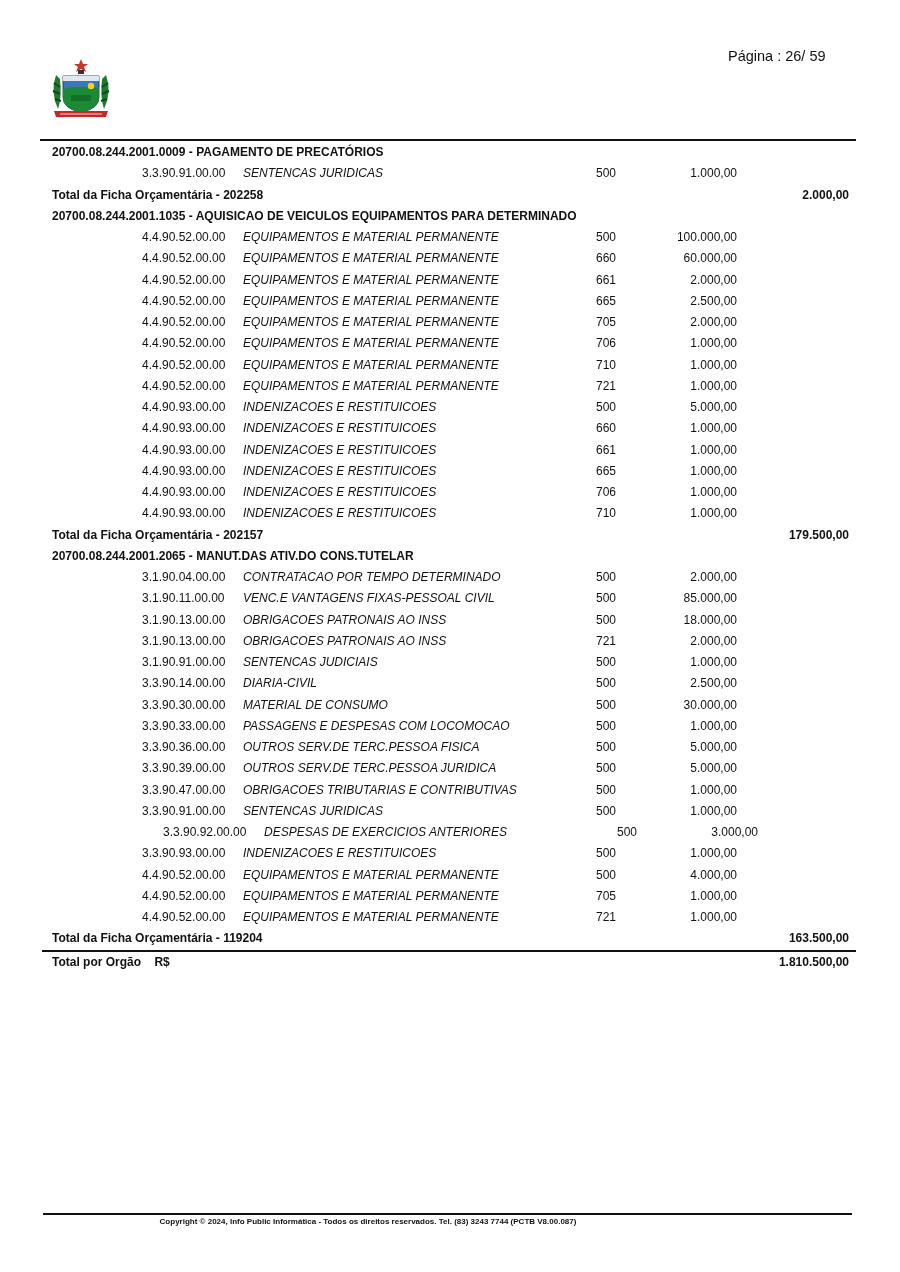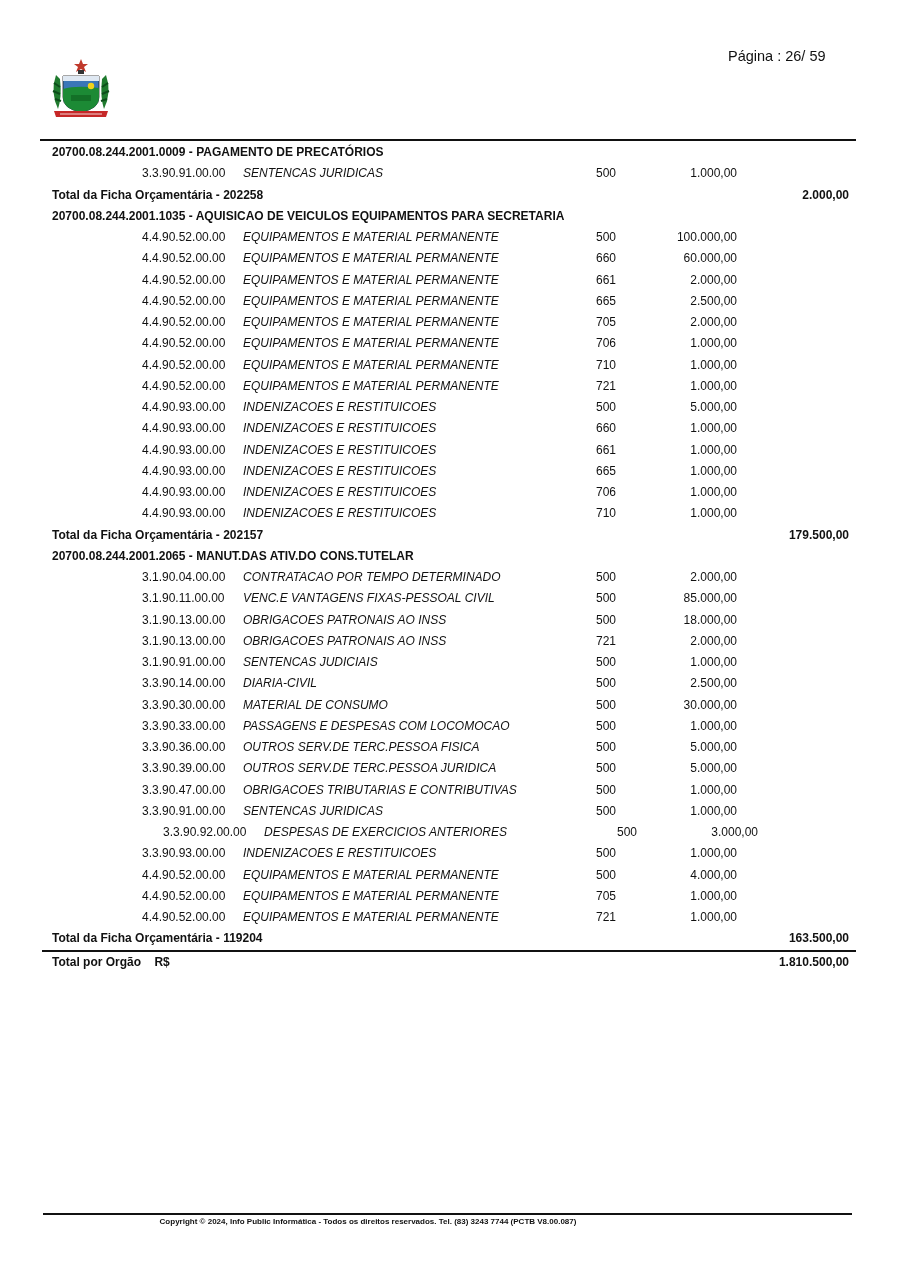--- a/index.html
+++ b/index.html
@@ -61,21 +61,21 @@
       <span class="c-code">3.3.90.91.00.00</span>
       <span class="c-desc">SENTENCAS JURIDICAS</span>
       <span class="c-fonte">500</span>
       <span class="c-val">1.000,00</span>
     </div>
     <div class="row " style="top: 42.5px;">
       <span class="c-label">Total da Ficha Orçamentária - 202258</span>
       <span class="c-total">2.000,00</span>
     </div>
     <div class="row " style="top: 63.75px;">
-      <span class="c-label">20700.08.244.2001.1035 - AQUISICAO DE VEICULOS EQUIPAMENTOS PARA SECRETARIA</span>
+      <span class="c-label">20700.08.244.2001.1035 - AQUISICAO DE VEICULOS EQUIPAMENTOS PARA DETERMINADO</span>
     </div>
     <div class="row " style="top: 85px;">
       <span class="c-code">4.4.90.52.00.00</span>
       <span class="c-desc">EQUIPAMENTOS E MATERIAL PERMANENTE</span>
       <span class="c-fonte">500</span>
       <span class="c-val">100.000,00</span>
     </div>
     <div class="row " style="top: 106.25px;">
       <span class="c-code">4.4.90.52.00.00</span>
       <span class="c-desc">EQUIPAMENTOS E MATERIAL PERMANENTE</span>

